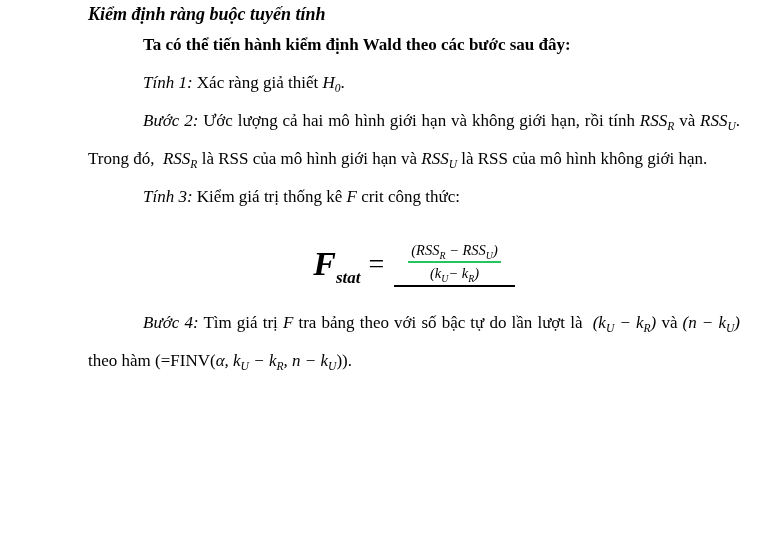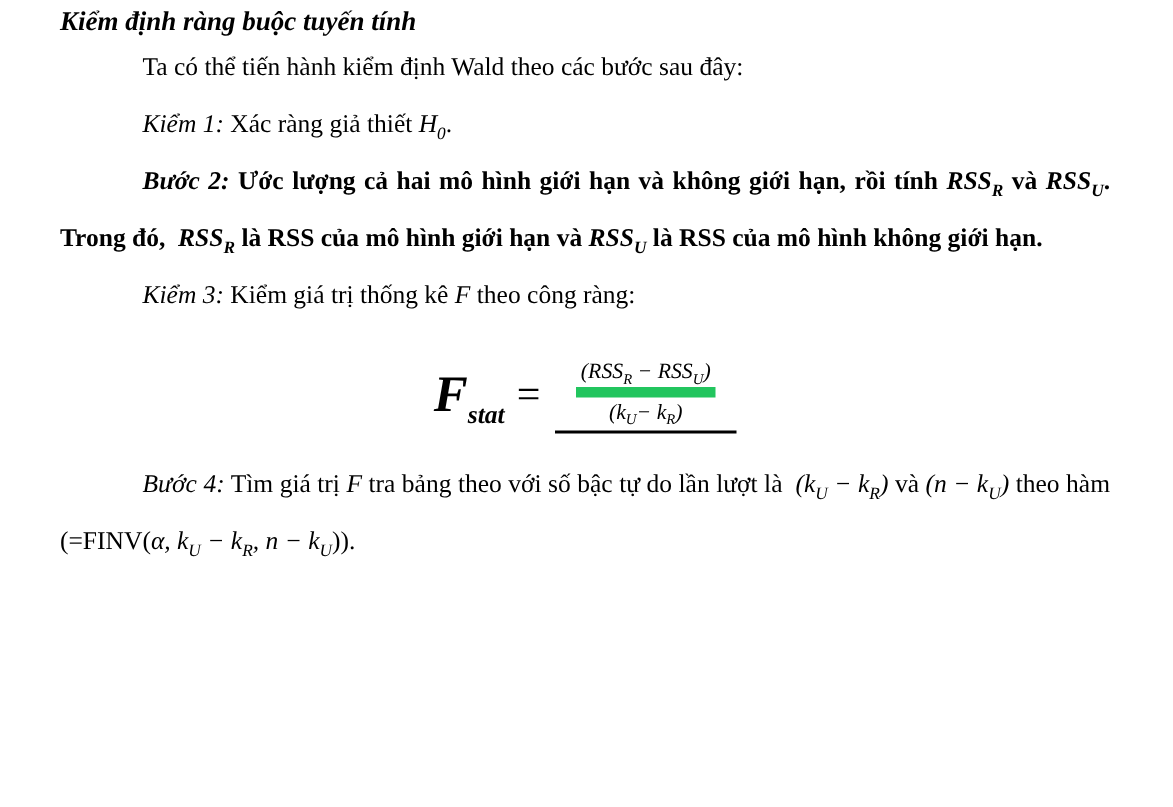--- a/index.html
+++ b/index.html
@@ -1,32 +1,32 @@
 <!DOCTYPE html>
 <html><head>
 <meta charset="utf-8">
 <style>
   html, body { margin: 0; padding: 0; background: #ffffff; }
   body {
     width: 782px; height: 538px; overflow: hidden;
     font-family: "Liberation Serif", "DejaVu Serif", serif;
     font-size: 17px; color: #000;
   }
-  .page { padding: 2px 42px 0 40px; }
+  .page { padding: 2px 42px 0 40px; margin-left: 48px; }
   .doc-title {
     font-size: 18px; font-weight: bold; font-style: italic;
     line-height: 24px; margin: 0;
   }
   p.para {
     margin: 0; line-height: 38px; text-align: justify;
     text-indent: 55px;
   }
-  .p-intro { margin-top: 12px; }
+  .p-intro { margin-top: 12px; font-weight: bold; }
   .p-step1 { margin-top: 5px; }
-  .p-step2 { margin-top: 6px; font-weight: bold; }
+  .p-step2 { margin-top: 6px; }
   .p-step3 { margin-top: 0; }
   .p-step4 { margin-top: 14px; }
   .p-step5 { margin-top: 2px; }
   .it { font-style: italic; }
   sub {
     font-size: 68%; font-style: italic; line-height: 0;
   }
   
   .formula {
     margin-top: 8px; height: 80px;
@@ -38,37 +38,37 @@
   .bigfrac {
     display: inline-flex; flex-direction: column; align-items: center;
     font-size: 14.5px; font-style: italic; line-height: 1.25;
   }
   .bf-top {
     border-bottom: 2px solid #000; padding: 0 14px 3px;
     display: flex; justify-content: center;
   }
   .bf-bottom { padding-top: 3px; display: flex; justify-content: center; }
   .smallfrac { display: inline-flex; flex-direction: column; align-items: center; }
-  .sf-num { border-bottom: 7px solid #22c55e; padding: 0 3px 1px; text-align: center; }
+  .sf-num { border-bottom: 2px solid #22c55e; padding: 0 3px 1px; text-align: center; }
   .sf-den { padding-top: 1px; text-align: center; }
 </style>
 </head>
 <body>
 
 <div class="page">
 
   <h1 class="doc-title">Kiểm định ràng buộc tuyến tính</h1>
 
   <p class="para p-intro"><span>Ta có thể tiến hành kiểm định Wald theo các bước sau đây:</span></p>
 
-  <p class="para p-step1"><span class="it">Kiểm 1:</span><span> Xác ràng giả thiết </span><span class="it">H</span><sub>0</sub><span>.</span></p>
+  <p class="para p-step1"><span class="it">Tính 1:</span><span> Xác ràng giả thiết </span><span class="it">H</span><sub>0</sub><span>.</span></p>
 
   <p class="para p-step2"><span class="it">Bước 2:</span><span> Ước lượng cả hai mô hình giới hạn và không giới hạn, rồi tính </span><span class="it">RSS</span><sub>R</sub><span> và </span><span class="it">RSS</span><sub>U</sub><span>. Trong đó, &nbsp;</span><span class="it">RSS</span><sub>R</sub><span> là RSS của mô hình giới hạn và </span><span class="it">RSS</span><sub>U</sub><span> là RSS của mô hình không giới hạn.</span></p>
 
-  <p class="para p-step3"><span class="it">Kiểm 3:</span><span> Kiểm giá trị thống kê </span><span class="it">F</span><span> theo công ràng:</span></p>
+  <p class="para p-step3"><span class="it">Tính 3:</span><span> Kiểm giá trị thống kê </span><span class="it">F</span><span> crit công thức:</span></p>
 
   <div class="formula">
     <span class="f-lhs"><span>F</span><sub>stat</sub></span>
     <span class="f-eq">=</span>
     <span class="bigfrac">
       <span class="bf-top">
           <span class="smallfrac">
             <span class="sf-num"><span>(RSS</span><sub>R</sub><span> − RSS</span><sub>U</sub><span>)</span></span>
             <span class="sf-den"><span>(k</span><sub>U</sub><span>− k</span><sub>R</sub><span>)</span></span>
           </span>

